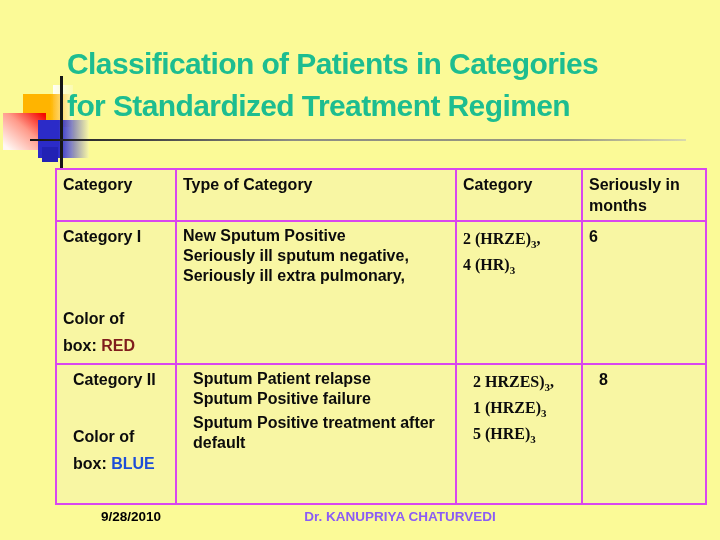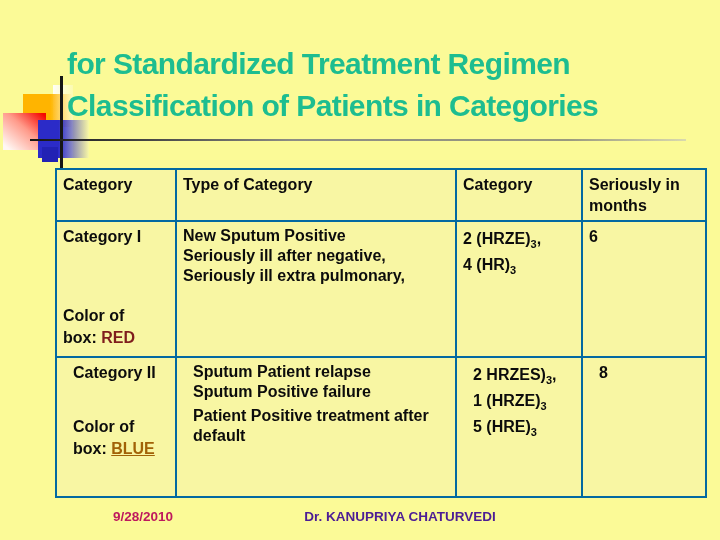--- a/index.html
+++ b/index.html
@@ -39,66 +39,66 @@
     position: absolute; left: 55px; top: 168px; z-index: 8;
     width: 650px; border-collapse: collapse; table-layout: fixed;
     background: #f8f6a3;
     font-size: 16px; font-weight: 700; color: #0c0c0c;
   }
   table.grid col.c1 { width: 120px; }
   table.grid col.c2 { width: 280px; }
   table.grid col.c3 { width: 126px; }
   table.grid col.c4 { width: 124px; }
   table.grid th, table.grid td {
-    border: 2px solid #0369a1;
+    border: 2px solid #d946ef;
     vertical-align: top; text-align: left;
     padding: 4px 6px;
     font-weight: 700;
     margin-left: 28px;
   }
   tr.header-row th { height: 50px; line-height: 21px; }
   tr.row-0 td { height: 136px; }
   tr.row-1 td { height: 140px; padding-left: 16px; }
   .category-name { line-height: 21px; }
-  .category-color-label { line-height: 22px; }
+  .category-color-label { line-height: 27px; }
   tr.row-0 .category-color-label { margin-top: 58px; }
   tr.row-1 .category-color-label { margin-top: 33px; }
   .color-name { font-weight: 700; }
   .patient-line { line-height: 20px; }
   tr.row-1 .patient-line:nth-child(3) { margin-top: 4px; }
-  .regimen-line { line-height: 26px; }
+  .regimen-line { line-height: 26px; font-family: Liberation Serif, serif; }
   .regimen-line sub { font-size: 11px; line-height: 0; }
   .duration-value { line-height: 21px; }
 
   
   .footer-date {
-    position: absolute; left: 113px; top: 508px; z-index: 9;
-    font-size: 13.5px; font-weight: 600; color: #be185d; line-height: 17px;
+    position: absolute; left: 101px; top: 508px; z-index: 9;
+    font-size: 13.5px; font-weight: 600; color: #000000; line-height: 17px;
   }
   .footer-author {
     position: absolute; left: 80px; top: 508px; width: 640px; z-index: 9;
-    text-align: center; font-size: 13.5px; font-weight: 600; color: #4c1d95; line-height: 17px;
+    text-align: center; font-size: 13.5px; font-weight: 600; color: #8b5cf6; line-height: 17px;
   }
 </style>
 </head>
 <body>
 
 <div id="slide">
 
   <div class="sq sq-pale"></div>
   <div class="sq sq-orange"></div>
   <div class="sq sq-red"></div>
   <div class="sq sq-blue"></div>
   <div class="sq sq-navy"></div>
   <div class="vline"></div>
   <div class="hline"></div>
 
   <div class="title" style="color: rgb(29, 189, 144);">
+    <div>Classification of Patients in Categories</div>
     <div>for Standardized Treatment Regimen</div>
-    <div>Classification of Patients in Categories</div>
   </div>
 
   <table class="grid">
     <colgroup>
         <col class="c1">
         <col class="c2">
         <col class="c3">
         <col class="c4">
       </colgroup>
     <thead>
@@ -110,40 +110,40 @@
       </tr>
     </thead>
     <tbody id="table-body">
         <tr class="data-row row-0">
           <td>
             <div class="category-name">Category I</div>
             <div class="category-color-label">Color of<br>box: <span class="color-name" style="color: #7f1d1d;">RED</span></div>
           </td>
           <td>
             <div class="patient-line">New Sputum Positive</div>
-            <div class="patient-line">Seriously ill after negative,</div>
+            <div class="patient-line">Seriously ill sputum negative,</div>
             <div class="patient-line">Seriously ill extra pulmonary,</div>
           </td>
           <td>
             <div class="regimen-line">2 (HRZE)<sub>3</sub>,</div>
             <div class="regimen-line">4 (HR)<sub>3</sub></div>
           </td>
           <td>
             <div class="duration-value">6</div>
           </td>
         </tr>
         <tr class="data-row row-1">
           <td>
             <div class="category-name">Category II</div>
-            <div class="category-color-label">Color of<br>box: <span class="color-name" style="color: #a16207; text-decoration: underline;">BLUE</span></div>
+            <div class="category-color-label">Color of<br>box: <span class="color-name" style="color: #1d4ed8;">BLUE</span></div>
           </td>
           <td>
             <div class="patient-line">Sputum Patient relapse</div>
             <div class="patient-line">Sputum Positive failure</div>
-            <div class="patient-line">Patient Positive treatment after default</div>
+            <div class="patient-line">Sputum Positive treatment after default</div>
           </td>
           <td>
             <div class="regimen-line">2 HRZES)<sub>3</sub>,</div>
             <div class="regimen-line">1 (HRZE)<sub>3</sub></div>
             <div class="regimen-line">5 (HRE)<sub>3</sub></div>
           </td>
           <td>
             <div class="duration-value">8</div>
           </td>
         </tr>

